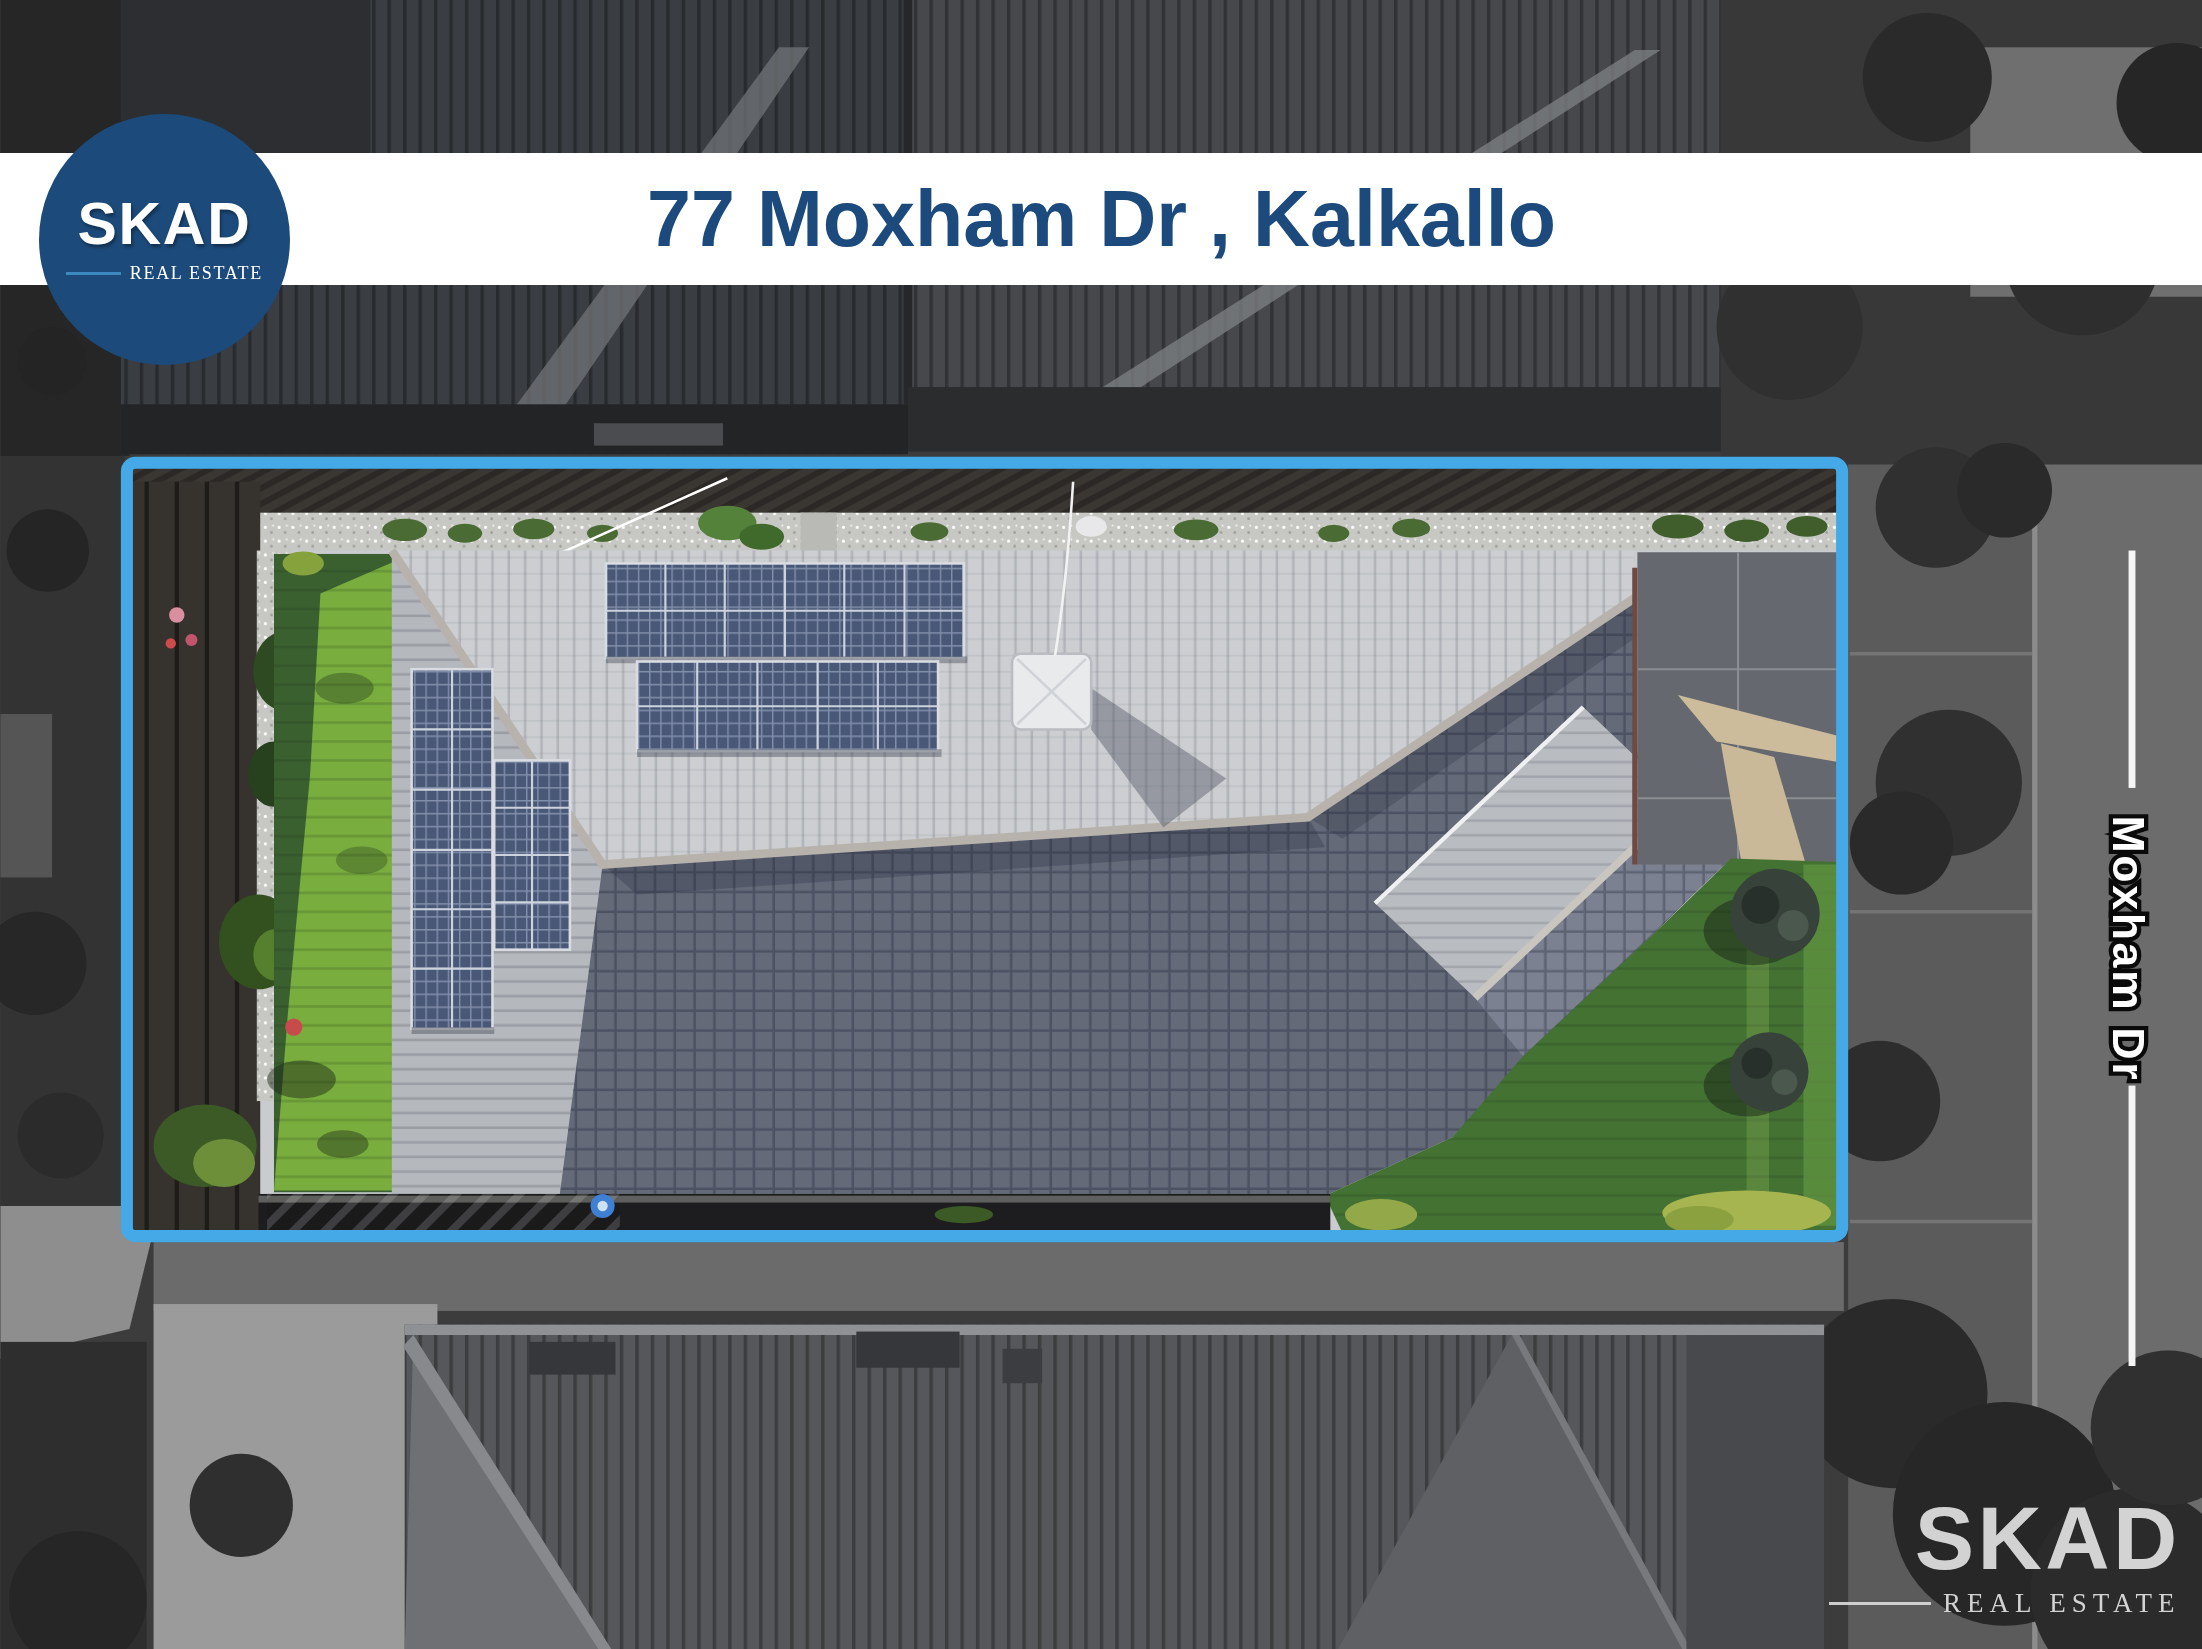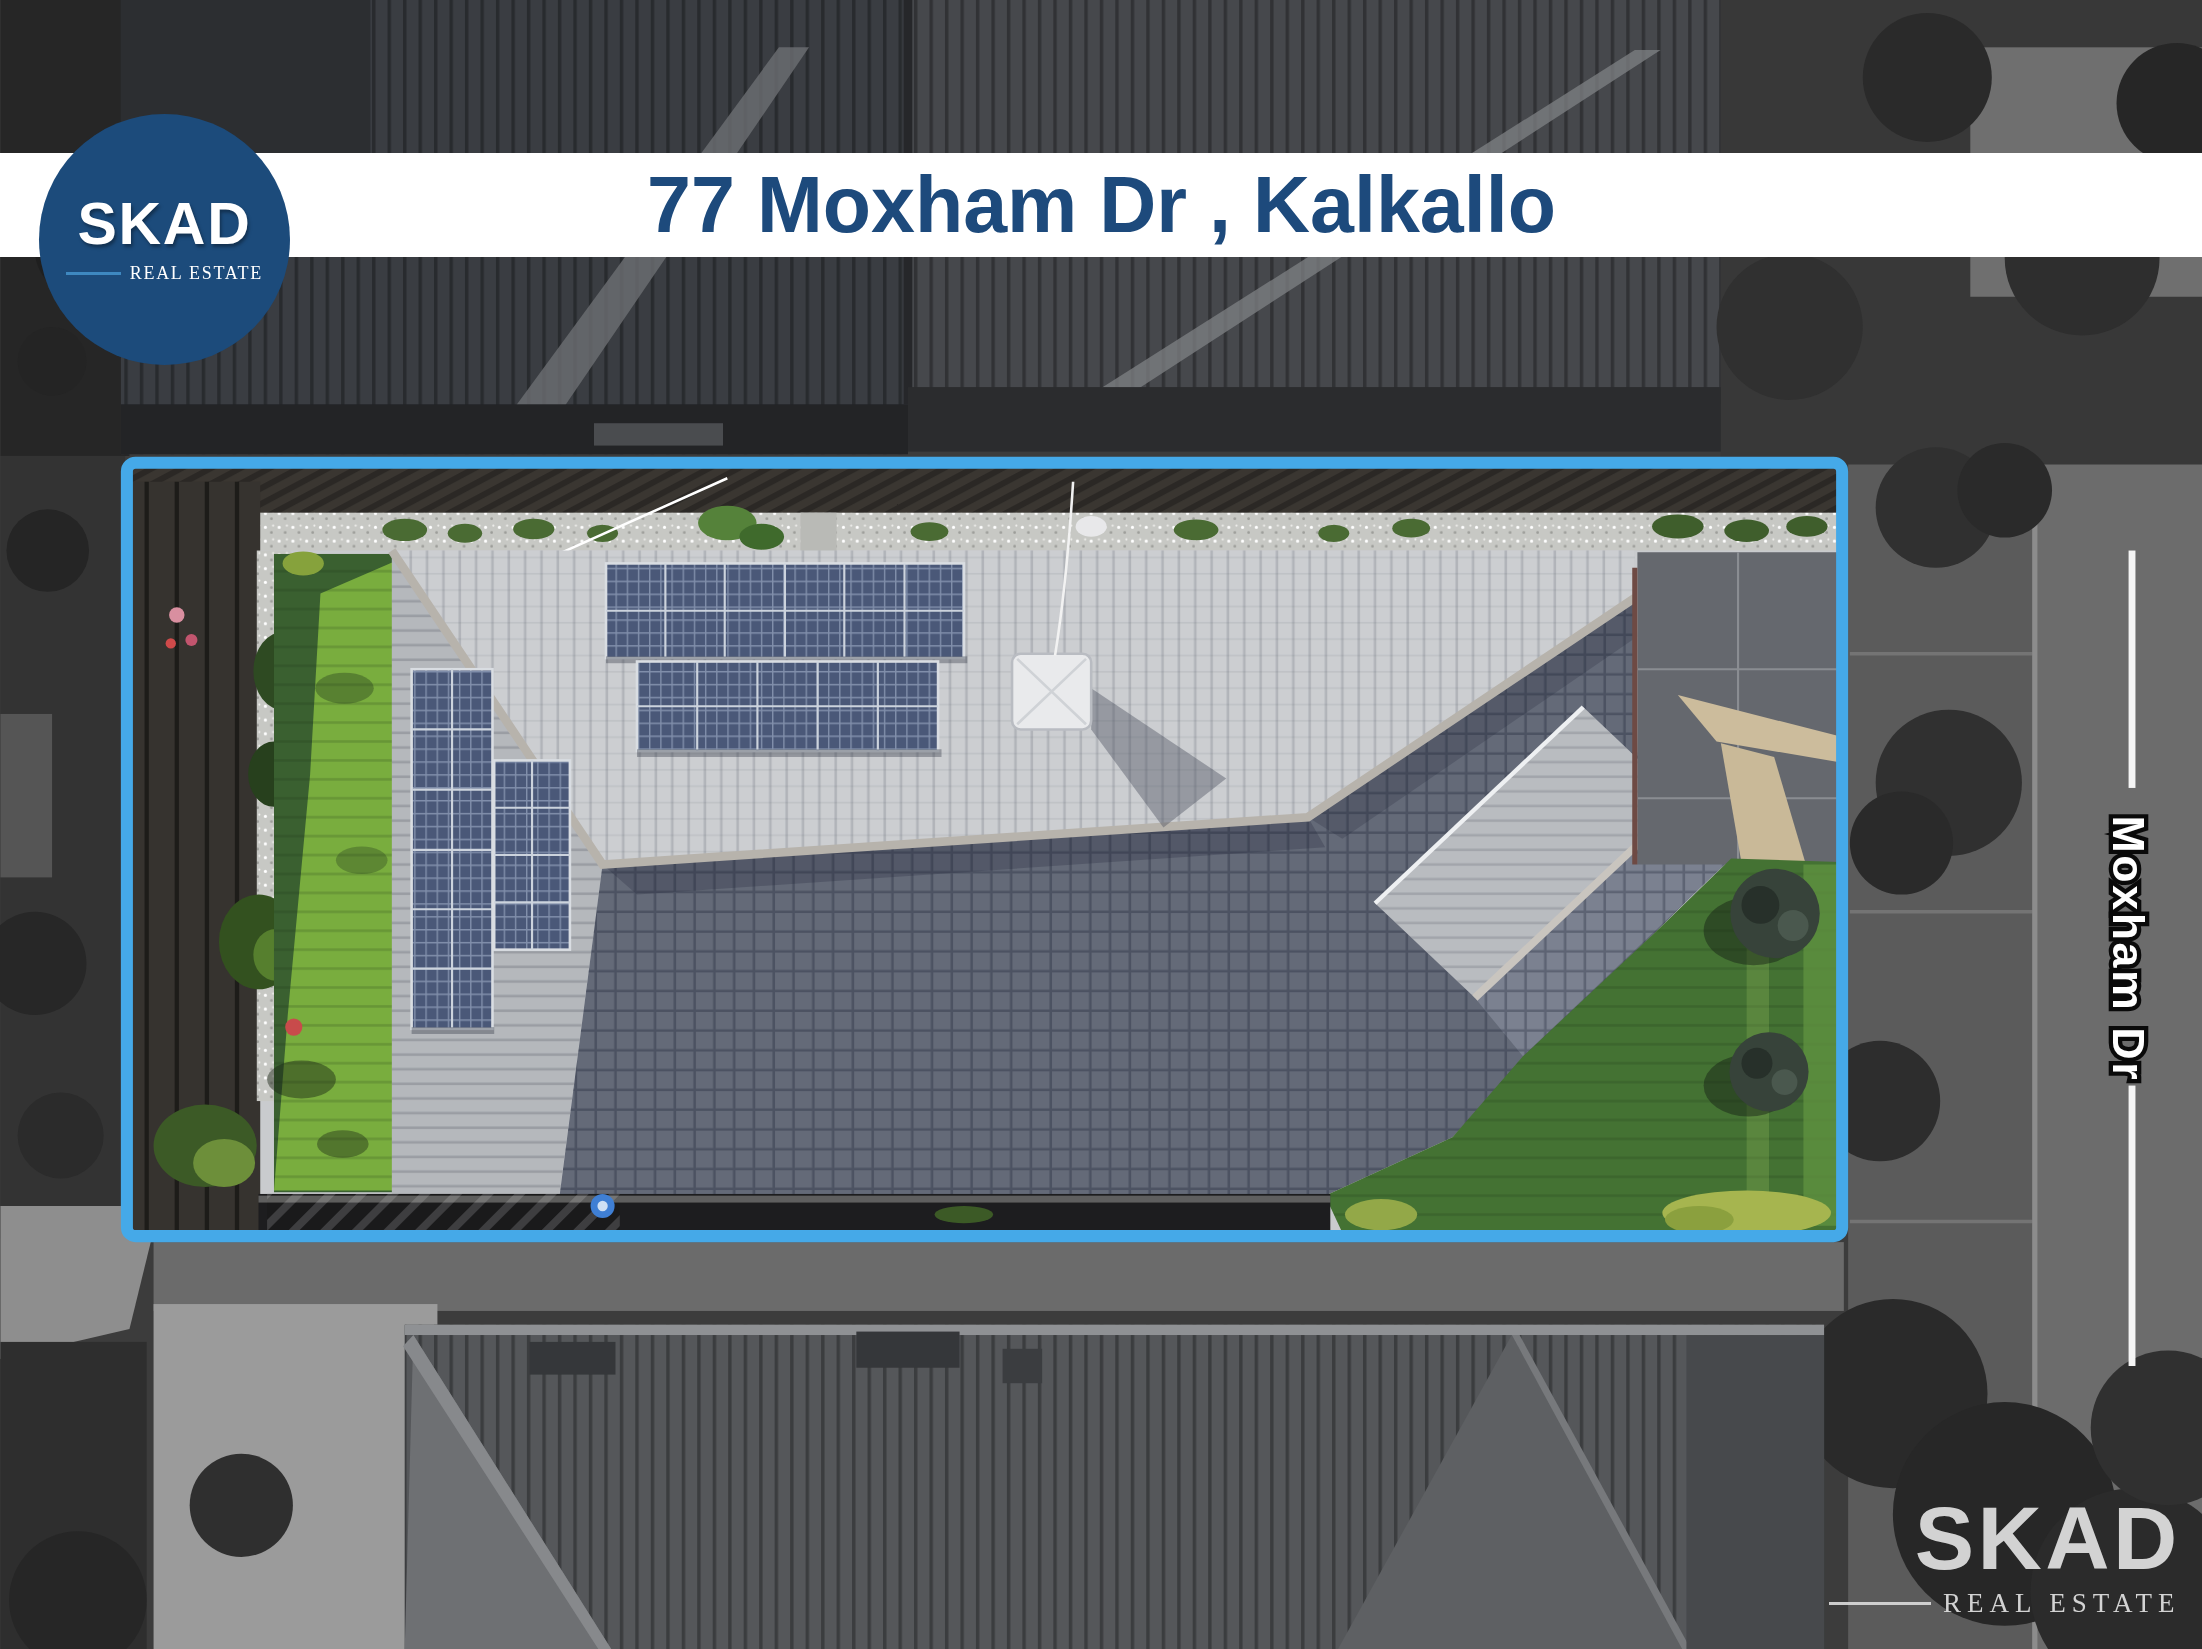--- a/index.html
+++ b/index.html
@@ -1,20 +1,20 @@
 <!DOCTYPE html>
 <html style="--navy: #1d4a7c; --accent: #45a9e8; --logo-circle: #1c4b7b; --logo-underline: #3e88c0; --banner-bg: #ffffff; --watermark: #dcdcdc;font-size:13.8px"><head>
 <meta charset="utf-8">
 <style>
   html,body{margin:0;padding:0;background:#222;}
   #stage{position:relative;width:2203px;height:1649px;overflow:hidden;
          font-family:"Liberation Sans",sans-serif;background:#3c3c3c;}
   #scene{position:absolute;left:0;top:0;}
   
-  .banner{position:absolute;left:0;top:153px;width:2203px;height:104px;
+  .banner{position:absolute;left:0;top:153px;width:2203px;height:132px;
           background:var(--banner-bg,#fff);display:flex;align-items:center;justify-content:center;}
   .banner h1{margin:0;font-size:79px;font-weight:bold;letter-spacing:0px;
              color:var(--navy,#1d4a7c);}
   
   .logo-circle{position:absolute;left:39px;top:114px;width:251px;height:251px;border-radius:50%;
                background:var(--logo-circle,#1c4b7b);display:flex;flex-direction:column;
                align-items:center;justify-content:center;z-index:5;}
   .logo-word{font-size:59px;font-weight:bold;color:#fff;letter-spacing:1.7px;line-height:1;
              text-shadow:1.7px 2.6px 3.4px rgba(0,0,0,.35);}
   .logo-sub{display:flex;align-items:center;margin-top:8.6px;}

